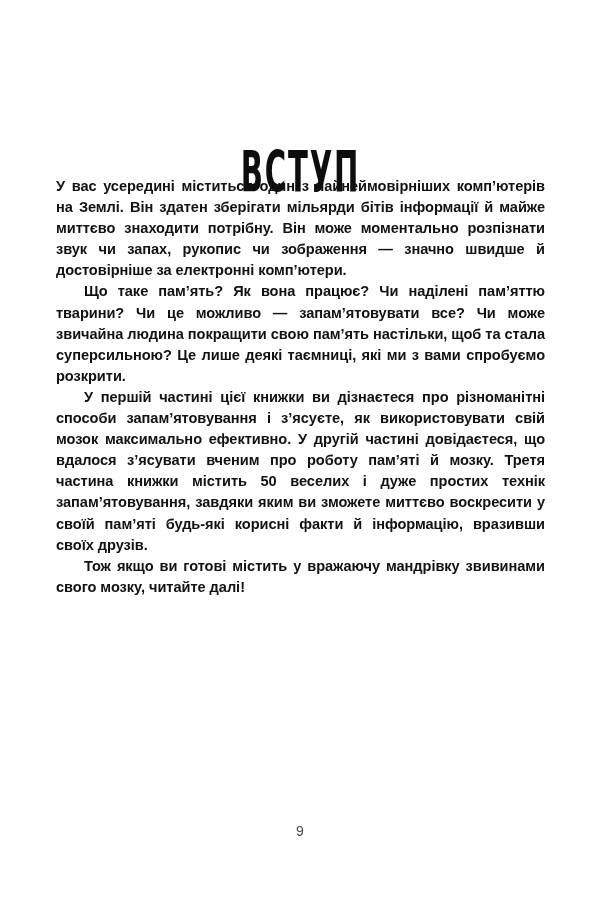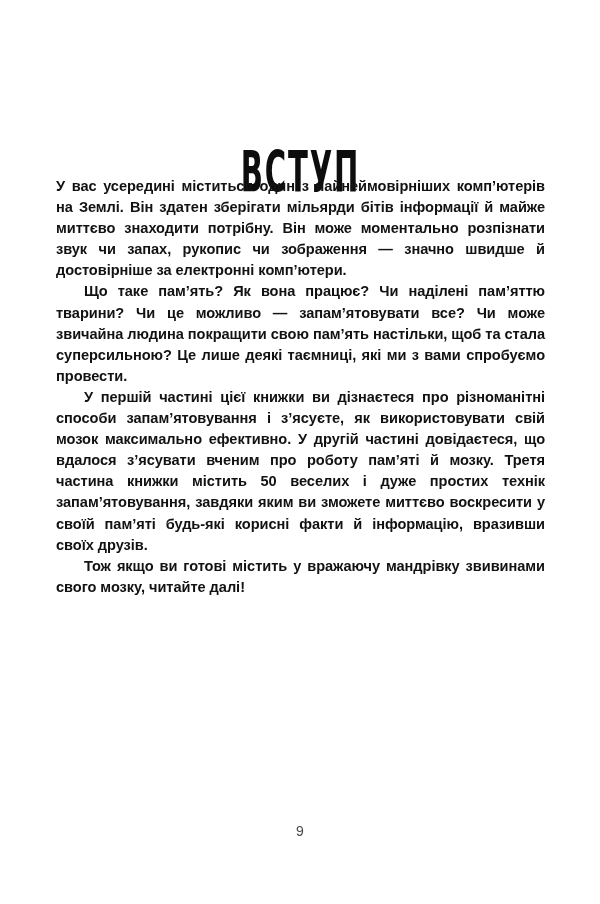--- a/index.html
+++ b/index.html
@@ -90,20 +90,20 @@
 <body>
 
 <div class="page">
 
   <div class="chapter-title-wrap">
     <h1 class="chapter-title">ВСТУП</h1>
   </div>
 
   <div class="body-block">
     <p class="para">У вас усередині міститься один з найнеймовірніших комп’ютерів на Землі. Він здатен зберігати мільярди бітів інформації й майже миттєво знаходити потрібну. Він може моментально розпізнати звук чи запах, рукопис чи зображення — значно швидше й достовірніше за електронні комп’ютери.</p>
-    <p class="para">Що таке пам’ять? Як вона працює? Чи наділені пам’яттю тварини? Чи це можливо — запам’ятовувати все? Чи може звичайна людина покращити свою пам’ять настільки, щоб та стала суперсильною? Це лише деякі таємниці, які ми з вами спробуємо провести.</p>
+    <p class="para">Що таке пам’ять? Як вона працює? Чи наділені пам’яттю тварини? Чи це можливо — запам’ятовувати все? Чи може звичайна людина покращити свою пам’ять настільки, щоб та стала суперсильною? Це лише деякі таємниці, які ми з вами спробуємо розкрити.</p>
     <p class="para">У першій частині цієї книжки ви дізнаєтеся про різноманітні способи запам’ятовування і з’ясуєте, як використовувати свій мозок максимально ефективно. У другій частині довідаєтеся, що вдалося з’ясувати вченим про роботу пам’яті й мозку. Третя частина книжки містить 50 веселих і дуже простих технік запам’ятовування, завдяки яким ви зможете миттєво воскресити у своїй пам’яті будь-які корисні факти й інформацію, вразивши своїх друзів.</p>
     <p class="para">Тож якщо ви готові містить у вражаючу мандрівку звивинами свого мозку, читайте далі!</p>
   </div>
 
   <div class="folio">9</div>
 
 </div>
 
 </body></html>

